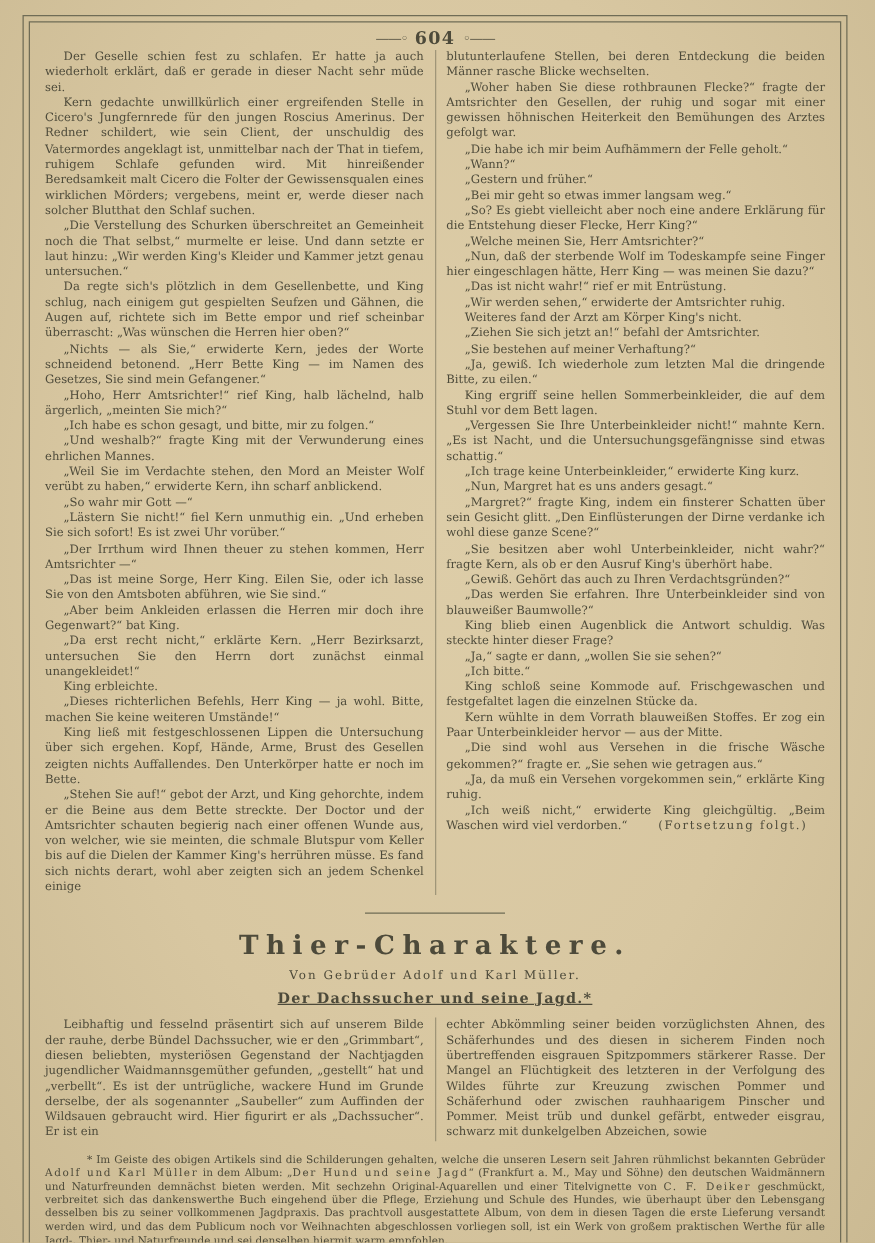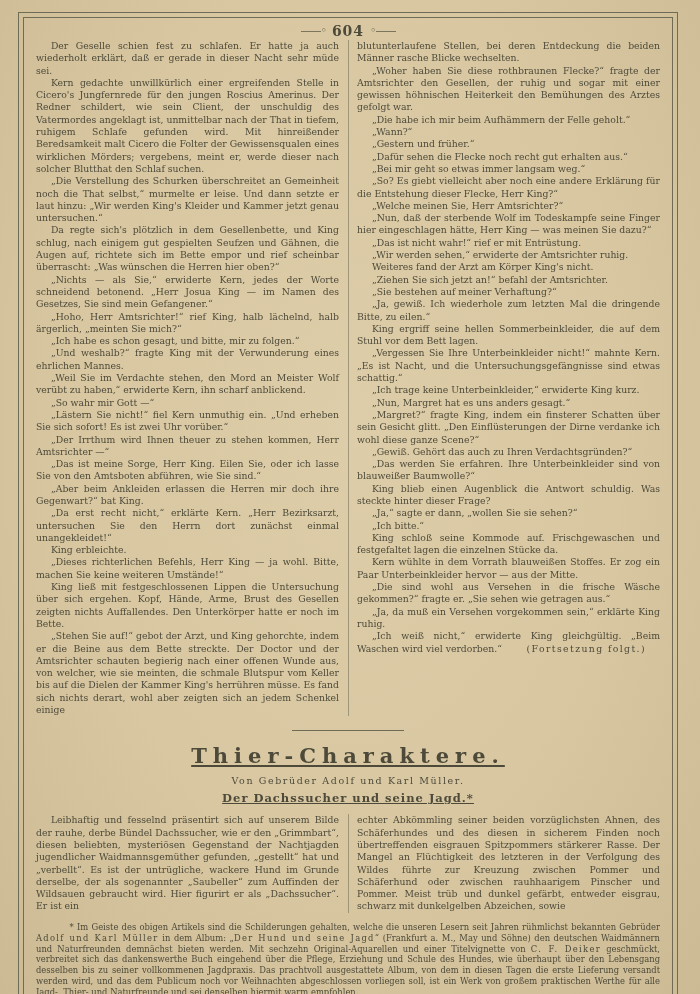--- a/index.html
+++ b/index.html
@@ -33,21 +33,21 @@
   .continuation{
     text-align:right;letter-spacing:1.4px;font-size:9.3px;line-height:12.3px;
     margin-top:-12.3px;padding-right:14px;
   }
   .section-divider{
     width:112px;height:1px;background:#6f6c56;border:none;
     margin:14px auto 12px auto;
   }
   .art-title{
     text-align:center;font-size:21px;font-weight:bold;letter-spacing:6px;
-    margin:2px 0 7px 0;color:#4d4a3a;text-decoration:underline;
+    margin:2px 0 7px 0;color:#4d4a3a;
   }
   .art-byline{
     text-align:center;font-size:9.5px;letter-spacing:1.6px;margin:0 0 5px 0;
   }
   .art-subtitle{
     text-align:center;font-size:11.5px;font-weight:bold;letter-spacing:1px;margin:0 0 9px 0;text-decoration:underline;
   }
   .footnote{
     margin-top:9px;font-size:8.4px;line-height:10.9px;text-align:justify;
     text-indent:4em;
@@ -67,21 +67,21 @@
     <div class="pagehead">
       <span class="orn">——◦</span><span class="num">604</span><span class="orn">◦——</span>
     </div>
 
     <div class="cols bodytext">
       <div class="col col-left">
           <p class="par">Der Geselle schien fest zu schlafen. Er hatte ja auch wiederholt erklärt, daß er gerade in dieser Nacht sehr müde sei.</p>
           <p class="par">Kern gedachte unwillkürlich einer ergreifenden Stelle in Cicero's Jungfernrede für den jungen Roscius Amerinus. Der Redner schildert, wie sein Client, der unschuldig des Vatermordes angeklagt ist, unmittelbar nach der That in tiefem, ruhigem Schlafe gefunden wird. Mit hinreißender Beredsamkeit malt Cicero die Folter der Gewissensqualen eines wirklichen Mörders; vergebens, meint er, werde dieser nach solcher Blutthat den Schlaf suchen.</p>
           <p class="par">„Die Verstellung des Schurken überschreitet an Gemeinheit noch die That selbst,“ murmelte er leise. Und dann setzte er laut hinzu: „Wir werden King's Kleider und Kammer jetzt genau untersuchen.“</p>
           <p class="par">Da regte sich's plötzlich in dem Gesellenbette, und King schlug, nach einigem gut gespielten Seufzen und Gähnen, die Augen auf, richtete sich im Bette empor und rief scheinbar überrascht: „Was wünschen die Herren hier oben?“</p>
-          <p class="par">„Nichts — als Sie,“ erwiderte Kern, jedes der Worte schneidend betonend. „Herr Josua King — im Namen des Gesetzes, Sie sind mein Gefangener.“</p>
+          <p class="par">„Nichts — als Sie,“ erwiderte Kern, jedes der Worte schneidend betonend. „Herr Bette King — im Namen des Gesetzes, Sie sind mein Gefangener.“</p>
           <p class="par">„Hoho, Herr Amtsrichter!“ rief King, halb lächelnd, halb ärgerlich, „meinten Sie mich?“</p>
           <p class="par">„Ich habe es schon gesagt, und bitte, mir zu folgen.“</p>
           <p class="par">„Und weshalb?“ fragte King mit der Verwunderung eines ehrlichen Mannes.</p>
           <p class="par">„Weil Sie im Verdachte stehen, den Mord an Meister Wolf verübt zu haben,“ erwiderte Kern, ihn scharf anblickend.</p>
           <p class="par">„So wahr mir Gott —“</p>
           <p class="par">„Lästern Sie nicht!“ fiel Kern unmuthig ein. „Und erheben Sie sich sofort! Es ist zwei Uhr vorüber.“</p>
           <p class="par">„Der Irrthum wird Ihnen theuer zu stehen kommen, Herr Amtsrichter —“</p>
           <p class="par">„Das ist meine Sorge, Herr King. Eilen Sie, oder ich lasse Sie von den Amtsboten abführen, wie Sie sind.“</p>
           <p class="par">„Aber beim Ankleiden erlassen die Herren mir doch ihre Gegenwart?“ bat King.</p>
           <p class="par">„Da erst recht nicht,“ erklärte Kern. „Herr Bezirksarzt, untersuchen Sie den Herrn dort zunächst einmal unangekleidet!“</p>
@@ -90,36 +90,36 @@
           <p class="par">King ließ mit festgeschlossenen Lippen die Untersuchung über sich ergehen. Kopf, Hände, Arme, Brust des Gesellen zeigten nichts Auffallendes. Den Unterkörper hatte er noch im Bette.</p>
           <p class="par">„Stehen Sie auf!“ gebot der Arzt, und King gehorchte, indem er die Beine aus dem Bette streckte. Der Doctor und der Amtsrichter schauten begierig nach einer offenen Wunde aus, von welcher, wie sie meinten, die schmale Blutspur vom Keller bis auf die Dielen der Kammer King's herrühren müsse. Es fand sich nichts derart, wohl aber zeigten sich an jedem Schenkel einige</p>
         </div>
       <div class="col col-right">
         <div>
             <p class="par noindent">blutunterlaufene Stellen, bei deren Entdeckung die beiden Männer rasche Blicke wechselten.</p>
             <p class="par">„Woher haben Sie diese rothbraunen Flecke?“ fragte der Amtsrichter den Gesellen, der ruhig und sogar mit einer gewissen höhnischen Heiterkeit den Bemühungen des Arztes gefolgt war.</p>
             <p class="par">„Die habe ich mir beim Aufhämmern der Felle geholt.“</p>
             <p class="par">„Wann?“</p>
             <p class="par">„Gestern und früher.“</p>
-            <p class="par">„Dafür sehen die Flecke noch recht gut erhalten aus.“</p>
             <p class="par">„Bei mir geht so etwas immer langsam weg.“</p>
             <p class="par">„So? Es giebt vielleicht aber noch eine andere Erklärung für die Entstehung dieser Flecke, Herr King?“</p>
             <p class="par">„Welche meinen Sie, Herr Amtsrichter?“</p>
             <p class="par">„Nun, daß der sterbende Wolf im Todeskampfe seine Finger hier eingeschlagen hätte, Herr King — was meinen Sie dazu?“</p>
             <p class="par">„Das ist nicht wahr!“ rief er mit Entrüstung.</p>
             <p class="par">„Wir werden sehen,“ erwiderte der Amtsrichter ruhig.</p>
             <p class="par">Weiteres fand der Arzt am Körper King's nicht.</p>
             <p class="par">„Ziehen Sie sich jetzt an!“ befahl der Amtsrichter.</p>
             <p class="par">„Sie bestehen auf meiner Verhaftung?“</p>
             <p class="par">„Ja, gewiß. Ich wiederhole zum letzten Mal die dringende Bitte, zu eilen.“</p>
             <p class="par">King ergriff seine hellen Sommerbeinkleider, die auf dem Stuhl vor dem Bett lagen.</p>
             <p class="par">„Vergessen Sie Ihre Unterbeinkleider nicht!“ mahnte Kern. „Es ist Nacht, und die Untersuchungsgefängnisse sind etwas schattig.“</p>
             <p class="par">„Ich trage keine Unterbeinkleider,“ erwiderte King kurz.</p>
             <p class="par">„Nun, Margret hat es uns anders gesagt.“</p>
             <p class="par">„Margret?“ fragte King, indem ein finsterer Schatten über sein Gesicht glitt. „Den Einflüsterungen der Dirne verdanke ich wohl diese ganze Scene?“</p>
+            <p class="par">„Sie besitzen aber wohl Unterbeinkleider, nicht wahr?“ fragte Kern, als ob er den Ausruf King's überhört habe.</p>
             <p class="par">„Gewiß. Gehört das auch zu Ihren Verdachtsgründen?“</p>
             <p class="par">„Das werden Sie erfahren. Ihre Unterbeinkleider sind von blauweißer Baumwolle?“</p>
             <p class="par">King blieb einen Augenblick die Antwort schuldig. Was steckte hinter dieser Frage?</p>
             <p class="par">„Ja,“ sagte er dann, „wollen Sie sie sehen?“</p>
             <p class="par">„Ich bitte.“</p>
             <p class="par">King schloß seine Kommode auf. Frischgewaschen und festgefaltet lagen die einzelnen Stücke da.</p>
             <p class="par">Kern wühlte in dem Vorrath blauweißen Stoffes. Er zog ein Paar Unterbeinkleider hervor — aus der Mitte.</p>
             <p class="par">„Die sind wohl aus Versehen in die frische Wäsche gekommen?“ fragte er. „Sie sehen wie getragen aus.“</p>
             <p class="par">„Ja, da muß ein Versehen vorgekommen sein,“ erklärte King ruhig.</p>
             <p class="par">„Ich weiß nicht,“ erwiderte King gleichgültig. „Beim Waschen wird viel verdorben.“</p>

